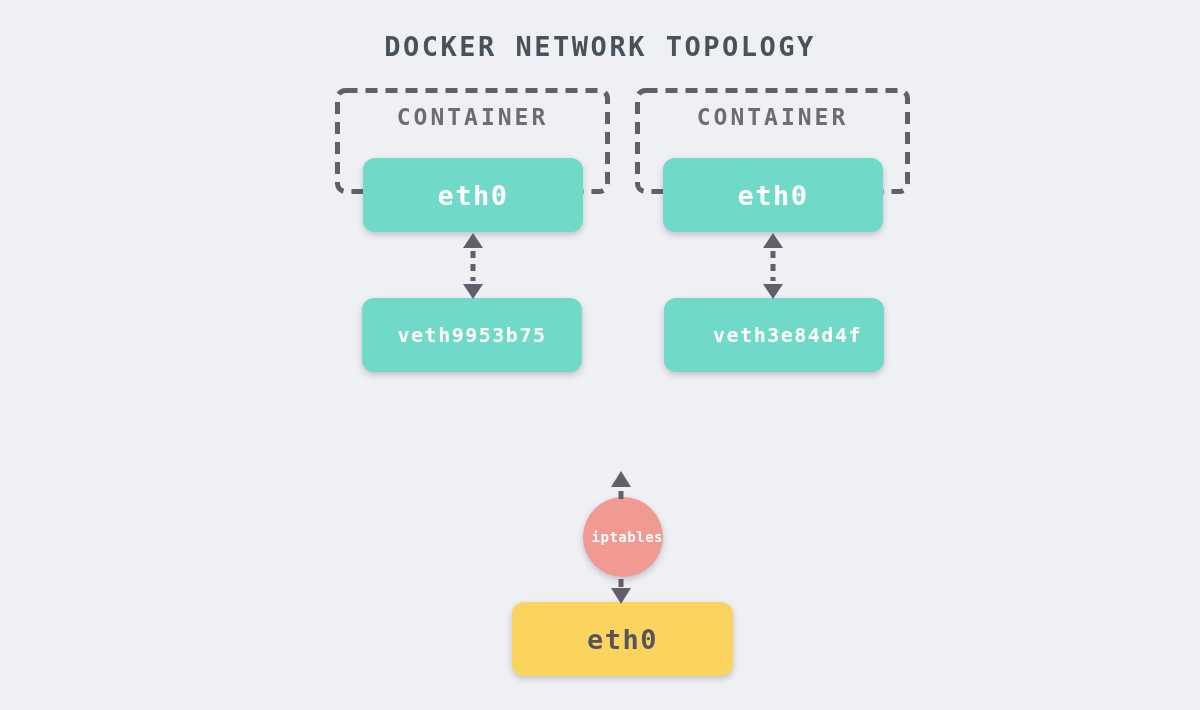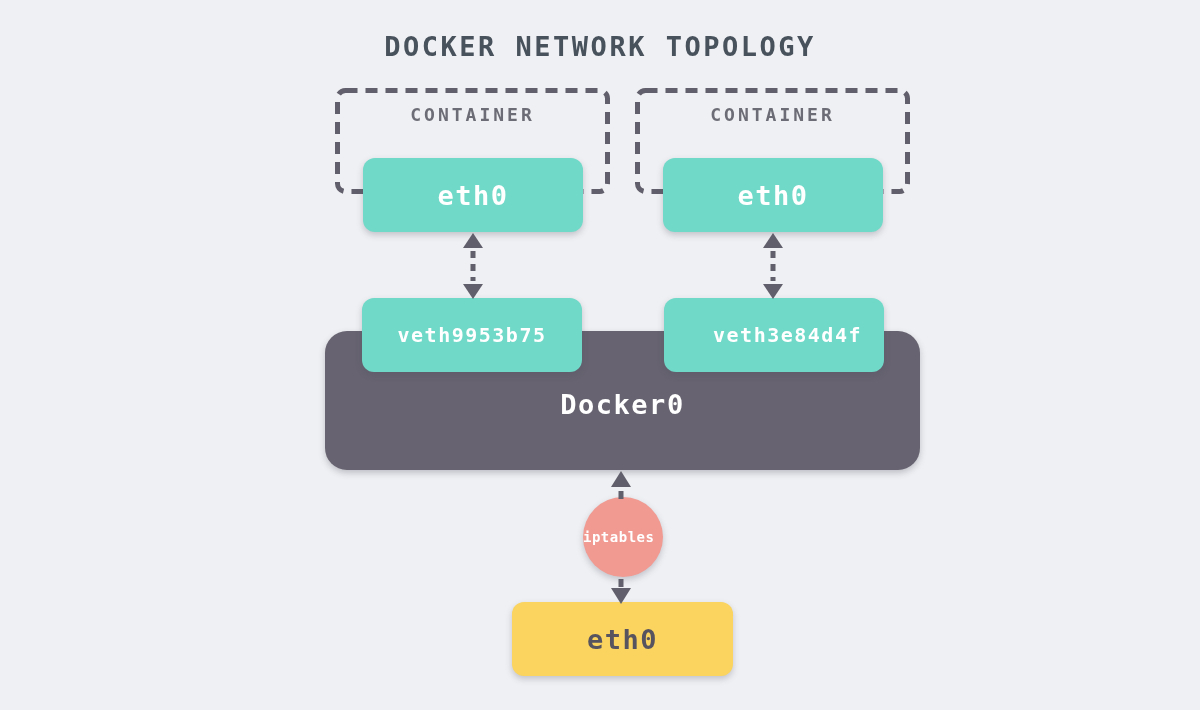--- a/index.html
+++ b/index.html
@@ -50,21 +50,21 @@
     position:absolute;
     top:0;left:0;
     color:var(--line);
   }
   .container-label{
     position:absolute;
     top:16px;
     left:0;
     width:100%;
     text-align:center;
-    font-size:18px;
+    font-size:23px;
     font-weight:bold;
     letter-spacing:3px;
     color:var(--container-label);
   }
   .node{
     position:absolute;
     display:flex;
     align-items:center;
     justify-content:center;
     border-radius:12px;
@@ -130,21 +130,21 @@
   .firewall-node{
     position:absolute;
     left:583px;
     top:497px;
     width:80px;
     height:80px;
     border-radius:50%;
     background:var(--firewall);
     display:flex;
     align-items:center;
-    justify-content:flex-start;
+    justify-content:flex-end;
     font-size:14px;
     font-weight:bold;
     letter-spacing:0.5px;
     color:#ffffff;
     box-shadow:0 3px 6px rgba(80,80,100,0.28);
     z-index:3;
   }
   .host-node{
     position:absolute;
     left:512px;
@@ -196,23 +196,20 @@
     <polygon points="14,0 4,15 24,15" fill="currentColor"></polygon>
     <line x1="14" y1="18" x2="14" y2="48" stroke="currentColor" stroke-width="5" stroke-dasharray="7 6"></line>
     <polygon points="14,66 4,51 24,51" fill="currentColor"></polygon>
   </svg>
   <svg class="arrow link-arrow c2" width="28" height="66" viewBox="0 0 28 66">
     <polygon points="14,0 4,15 24,15" fill="currentColor"></polygon>
     <line x1="14" y1="18" x2="14" y2="48" stroke="currentColor" stroke-width="5" stroke-dasharray="7 6"></line>
     <polygon points="14,66 4,51 24,51" fill="currentColor"></polygon>
   </svg>
 
-  <div class="bridge-node">
-    <div class="bridge-label">Docker0</div>
-  </div>
 
   <div class="node teal veth-node c1">
     <span>veth9953b75</span>
   </div>
   <div class="node teal veth-node c2">
     <span>veth3e84d4f</span>
   </div>
 
   <svg class="arrow uplink-arrow" width="28" height="28" viewBox="0 0 28 28">
     <polygon points="14,0 4,16 24,16" fill="currentColor"></polygon>

